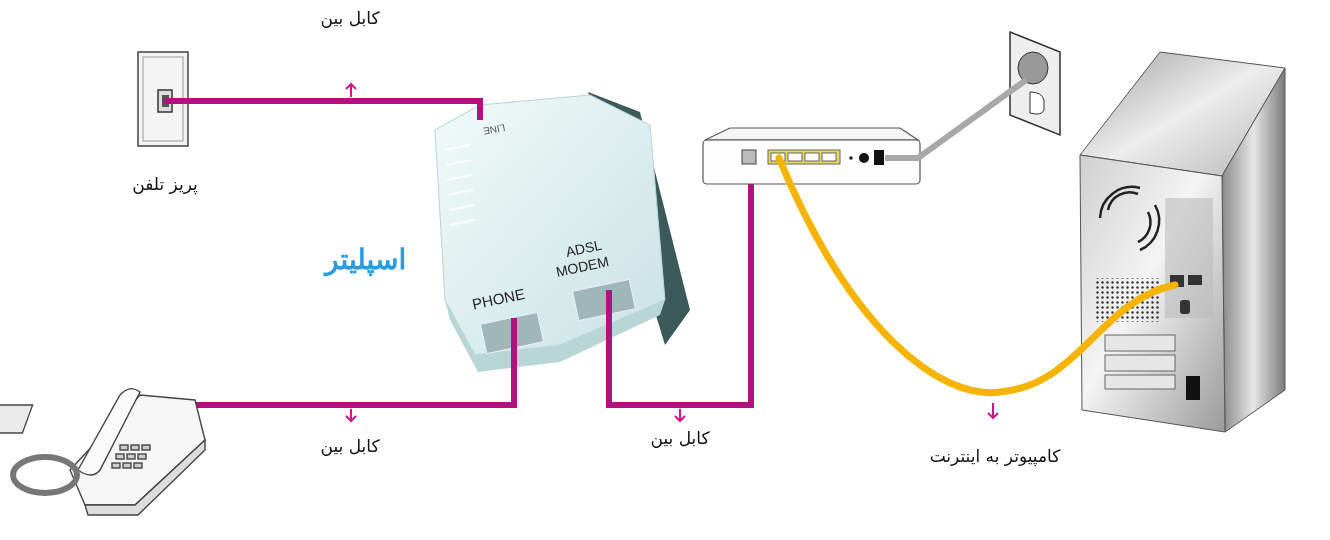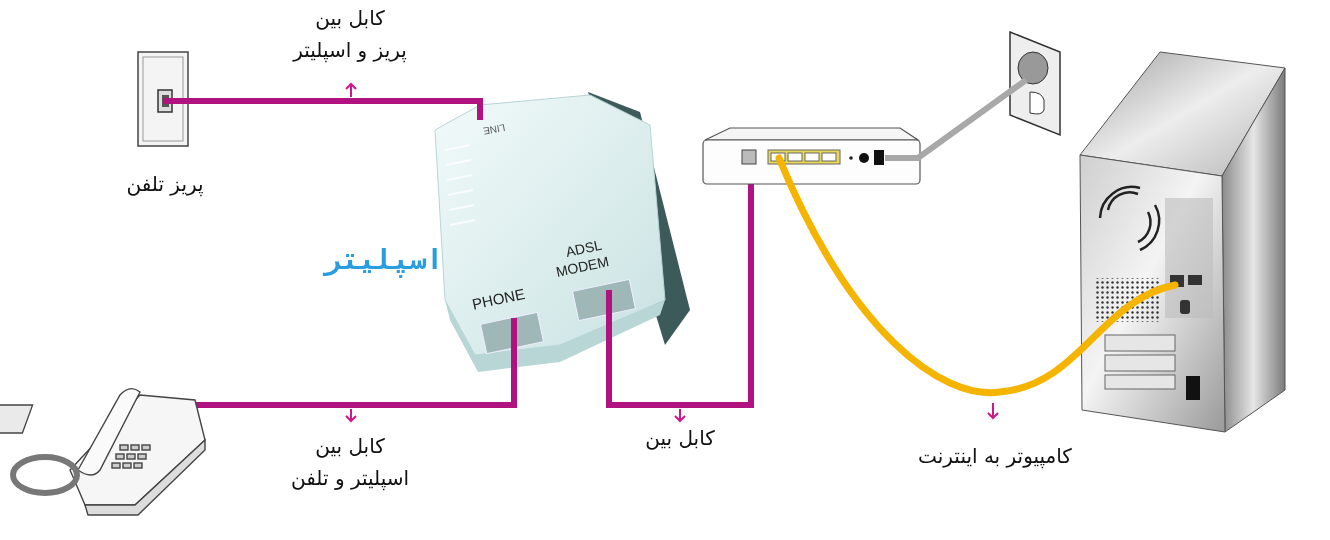--- a/index.html
+++ b/index.html
@@ -1,19 +1,19 @@
 <!DOCTYPE html>
 <html><head>
 <meta charset="utf-8">
 <style>
   html,body{margin:0;padding:0;background:#ffffff;}
   body{width:1330px;height:540px;position:relative;overflow:hidden;font-family:"DejaVu Sans",sans-serif;}
   svg.diagram{position:absolute;left:0;top:0;}
-  .label{position:absolute;text-align:center;color:#111;font-size:20px;line-height:32px;direction:rtl;white-space:nowrap;font-family:"DejaVu Sans",sans-serif;}
-  .label-splitter{position:absolute;color:#2a9de0;font-weight:bold;font-size:28px;direction:rtl;font-family:Liberation Mono, monospace;}
+  .label{position:absolute;text-align:center;color:#111;font-size:17px;line-height:32px;direction:rtl;white-space:nowrap;font-family:"DejaVu Sans",sans-serif;}
+  .label-splitter{position:absolute;color:#2a9de0;font-weight:bold;font-size:28px;direction:rtl;font-family:Liberation Sans, sans-serif;}
 </style>
 </head>
 <body>
 
 <svg class="diagram" width="1330" height="540" viewBox="0 0 1330 540" xmlns="http://www.w3.org/2000/svg">
   <defs>
     <linearGradient id="towerFront" x1="0" y1="0" x2="1" y2="1">
       <stop offset="0" stop-color="#cfcfcf"></stop>
         <stop offset="0.45" stop-color="#f4f4f4"></stop>
         <stop offset="1" stop-color="#9a9a9a"></stop>
@@ -150,30 +150,28 @@
     <rect x="1105" y="355" width="70" height="16" fill="#e6e6e6" stroke="#666"></rect>
     <rect x="1105" y="375" width="70" height="14" fill="#e6e6e6" stroke="#666"></rect>
     <rect x="1186" y="376" width="14" height="24" fill="#111"></rect>
   </g>
 
   <path d="M779,158 C850,330 940,400 1000,392 C1080,385 1100,300 1175,285" fill="none" stroke="#f5b400" stroke-width="7" stroke-linecap="round"></path>
 </svg>
 
 <div class="label" style="left:250px;top:2px;width:200px;">
   <div>کابل بین</div>
-  <div>پریز و اسپلیتر</div>
 </div>
 
 <div class="label" style="left:110px;top:168px;width:110px;">پریز تلفن</div>
 
 <div class="label-splitter" style="left:325px;top:243px;">اسپلیتر</div>
 
 <div class="label" style="left:250px;top:430px;width:200px;">
   <div>کابل بین</div>
-  <div>اسپلیتر و تلفن</div>
 </div>
 
 <div class="label" style="left:580px;top:422px;width:200px;">
   <div>کابل بین</div>
 </div>
 
 <div class="label" style="left:870px;top:437px;width:250px;line-height:38px;">
   <div>کامپیوتر به اینترنت</div>
 </div>
 

